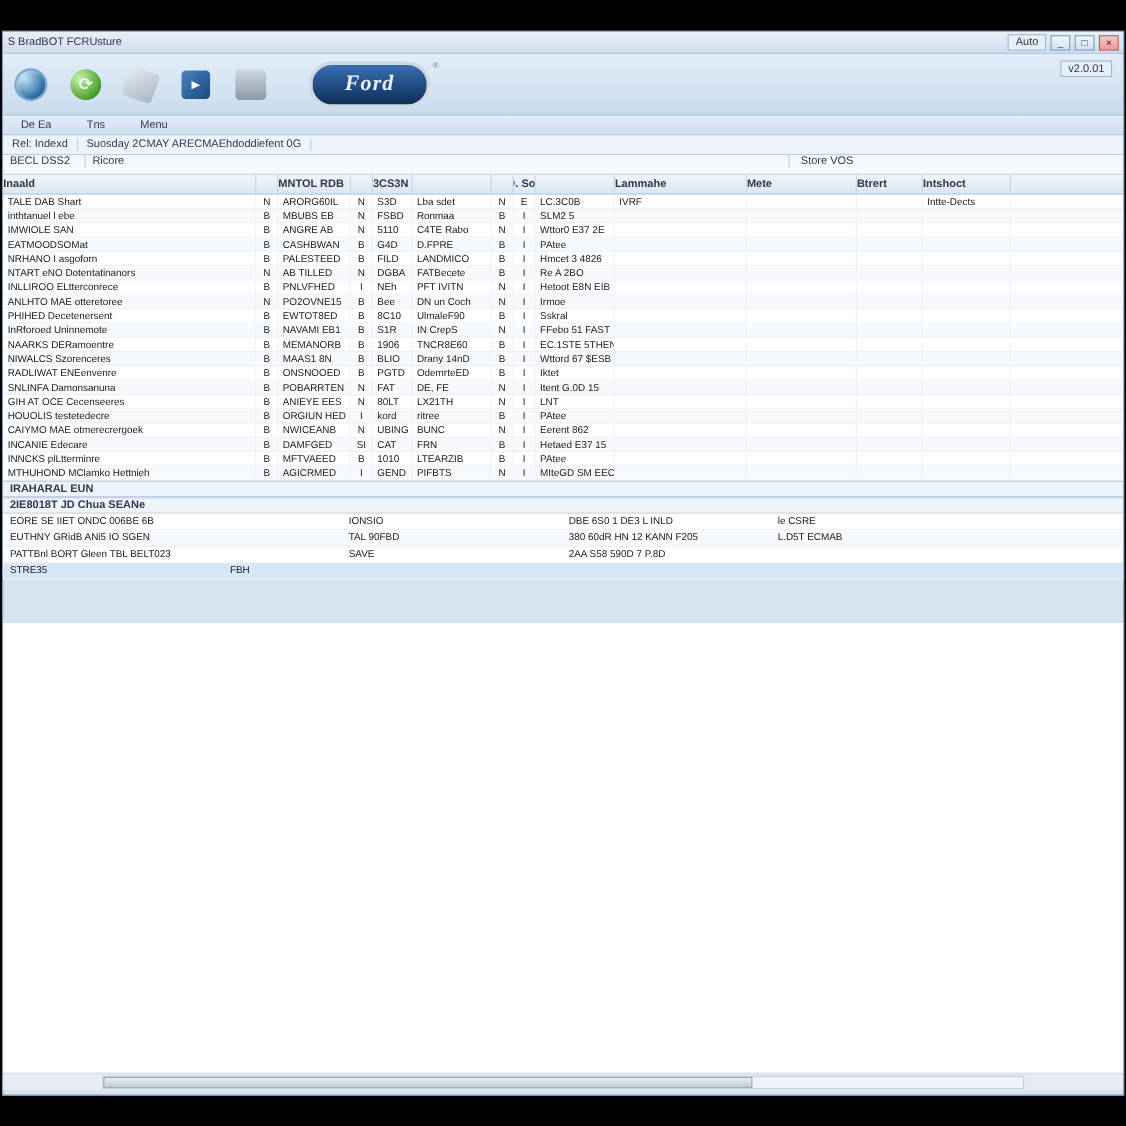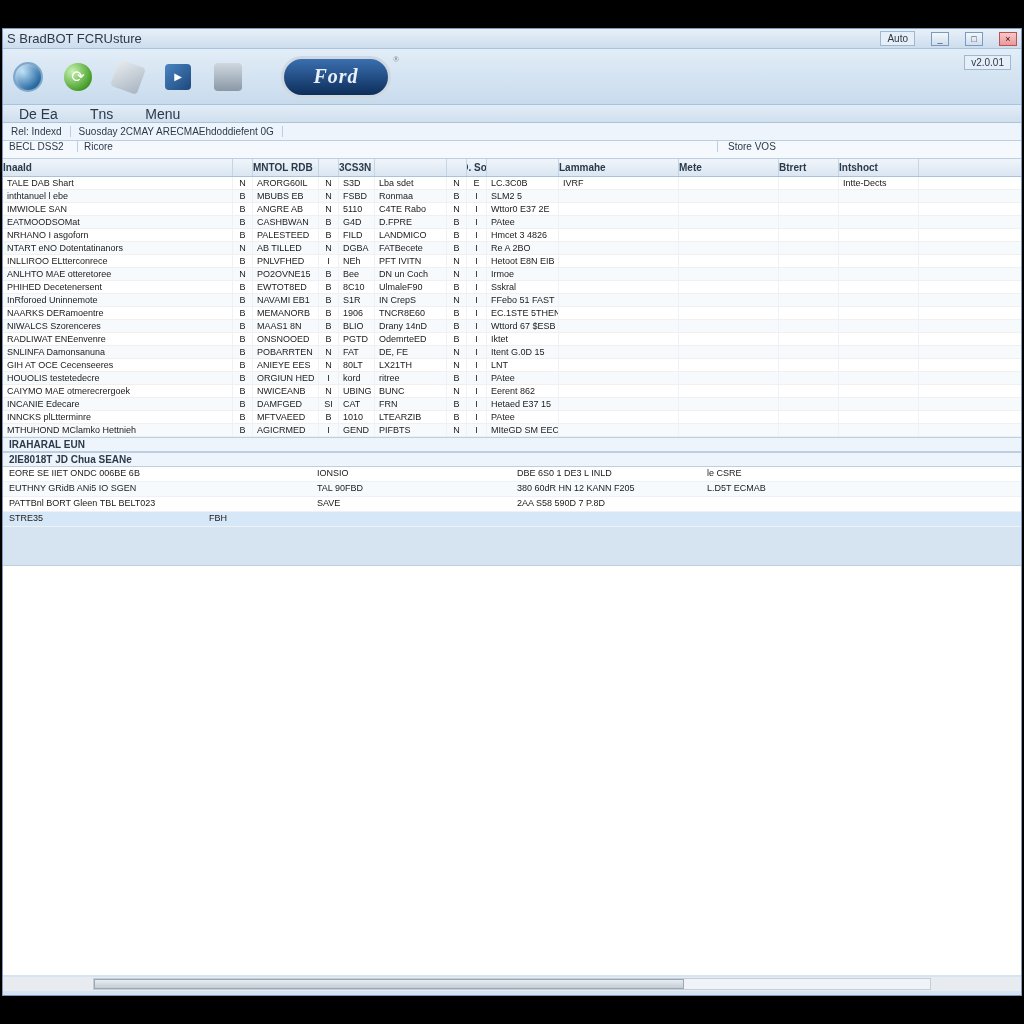--- a/index.html
+++ b/index.html
@@ -1,35 +1,35 @@
 <!DOCTYPE html>
 <html><head>
 <meta charset="utf-8">
 <style>
 * { margin: 0; padding: 0; box-sizing: border-box; font-family: Tahoma, Arial, sans-serif; font-size: 10px; }
 body { background: #000; width: 1024px; height: 1024px; overflow: hidden; }
 .app-window { position: absolute; top: 28px; left: 2px; width: 1020px; height: 968px; background: #d6e4f2; border: 1px solid #7a9bbd; }
 .titlebar { height: 20px; background: linear-gradient(180deg, #e8f0f8, #cdddee); display: flex; align-items: center; padding: 0 4px; border-bottom: 1px solid #a9c3dd; }
-.titlebar-text { color: #2b3a4a; font-size: 13px; flex: 1; }
-.titlebar-controls { display: flex; gap: 16px; align-items: center; }
+.titlebar-text { color: #2b3a4a; font-size: 10px; flex: 1; }
+.titlebar-controls { display: flex; gap: 4px; align-items: center; }
 .titlebar-label { background: #e6eef7; border: 1px solid #9fb8d2; padding: 1px 6px; font-size: 10px; color: #2b3a4a; }
 .win-btn { width: 18px; height: 14px; background: linear-gradient(180deg, #f3f7fb, #d0dfee); border: 1px solid #7a9bbd; display: flex; align-items: center; justify-content: center; cursor: pointer; font-size: 9px; color: #2b3a4a; }
 .win-btn.close { background: linear-gradient(180deg, #f7c9c9, #e79a9a); border-color: #c05050; color: #5a0000; }
 .toolbar { height: 56px; background: linear-gradient(180deg, #e2edf7, #c8dbed); display: flex; align-items: center; padding: 4px 8px; gap: 16px; border-bottom: 1px solid #a9c3dd; position: relative; }
 .tool-btn { width: 34px; height: 34px; display: flex; align-items: center; justify-content: center; cursor: pointer; border-radius: 50%; }
 .tool-icon-globe { width: 30px; height: 30px; border-radius: 50%; background: radial-gradient(circle at 30% 30%, #bde1f7, #2b6ca3 70%, #0e3a5c); border: 2px solid #7fa9cc; box-shadow: inset 2px 2px 4px rgba(255,255,255,.4); }
 .tool-icon-refresh { width: 28px; height: 28px; border-radius: 50%; background: radial-gradient(circle at 30% 30%, #c7f2b0, #4aa02c 70%, #1f5e0f); display: flex; align-items: center; justify-content: center; color: #fff; font-size: 16px; }
 .tool-icon-box { width: 28px; height: 28px; background: linear-gradient(135deg, #e8ecf0, #a8b4c0); transform: rotate(20deg); border-radius: 4px; }
 .tool-icon-blue { width: 26px; height: 26px; background: linear-gradient(135deg, #4a84c4, #1d487a); border-radius: 4px; display: flex; align-items: center; justify-content: center; color: #fff; }
 .tool-icon-disk { width: 28px; height: 28px; background: linear-gradient(180deg, #cfd8e0, #8a98a5); border-radius: 4px; }
 .ford-logo { margin-left: 20px; width: 110px; height: 42px; background: linear-gradient(180deg, #3a6fb0, #0d2e5a); border-radius: 21px / 21px; border: 3px solid #cfd8e0; display: flex; align-items: center; justify-content: center; color: #e8f0f8; font-family: cursive; font-style: italic; font-size: 20px; font-weight: bold; letter-spacing: 1px; position: relative; }
 .ford-logo::after { content: '®'; position: absolute; right: -12px; top: -4px; color: #8a98a5; font-style: normal; font-size: 8px; }
 .version-badge { position: absolute; right: 10px; top: 6px; background: #e6eef7; border: 1px solid #9fb8d2; padding: 1px 6px; font-size: 10px; color: #2b3a4a; }
 .tab-strip { height: 18px; background: linear-gradient(180deg, #e2edf7, #d0dfee); display: flex; align-items: center; padding: 0 6px; gap: 12px; border-bottom: 1px solid #a9c3dd; }
-.tab { padding: 2px 10px; color: #2b3a4a; cursor: pointer; font-size: 14px; }
+.tab { padding: 2px 10px; color: #2b3a4a; cursor: pointer; font-size: 10px; }
 .subbar { height: 18px; background: #eef4fb; display: flex; align-items: center; border-bottom: 1px solid #bccfe2; }
 .subbar-label { padding: 0 8px; color: #2b3a4a; font-size: 10px; }
 .subbar-value { padding: 0 8px; border-left: 1px solid #bccfe2; border-right: 1px solid #bccfe2; color: #2b3a4a; font-size: 10px; }
 .filterbar { height: 18px; background: #f5f8fc; display: flex; align-items: flex-start; border-bottom: 1px solid #bccfe2; }
 .filter-label { width: 74px; padding: 0 6px; color: #2b3a4a; font-size: 10px; }
 .filter-value { padding: 0 6px; border-left: 1px solid #bccfe2; color: #2b3a4a; font-size: 10px; flex: 0 0 640px; }
 .filter-tag { border-left: 1px solid #bccfe2; padding: 0 10px; color: #2b3a4a; font-size: 10px; }
 .grid-header { height: 18px; background: linear-gradient(180deg, #f0f5fa, #dae6f2); display: flex; border-bottom: 1px solid #a9c3dd; }
 .grid-header > div { padding: 2px 0; color: #2b3a4a; font-size: 10px; font-weight: bold; border-right: 1px solid #c4d5e6; display: flex; align-items: center; overflow: hidden; white-space: nowrap; }
 .grid-body { background: #fff; }

